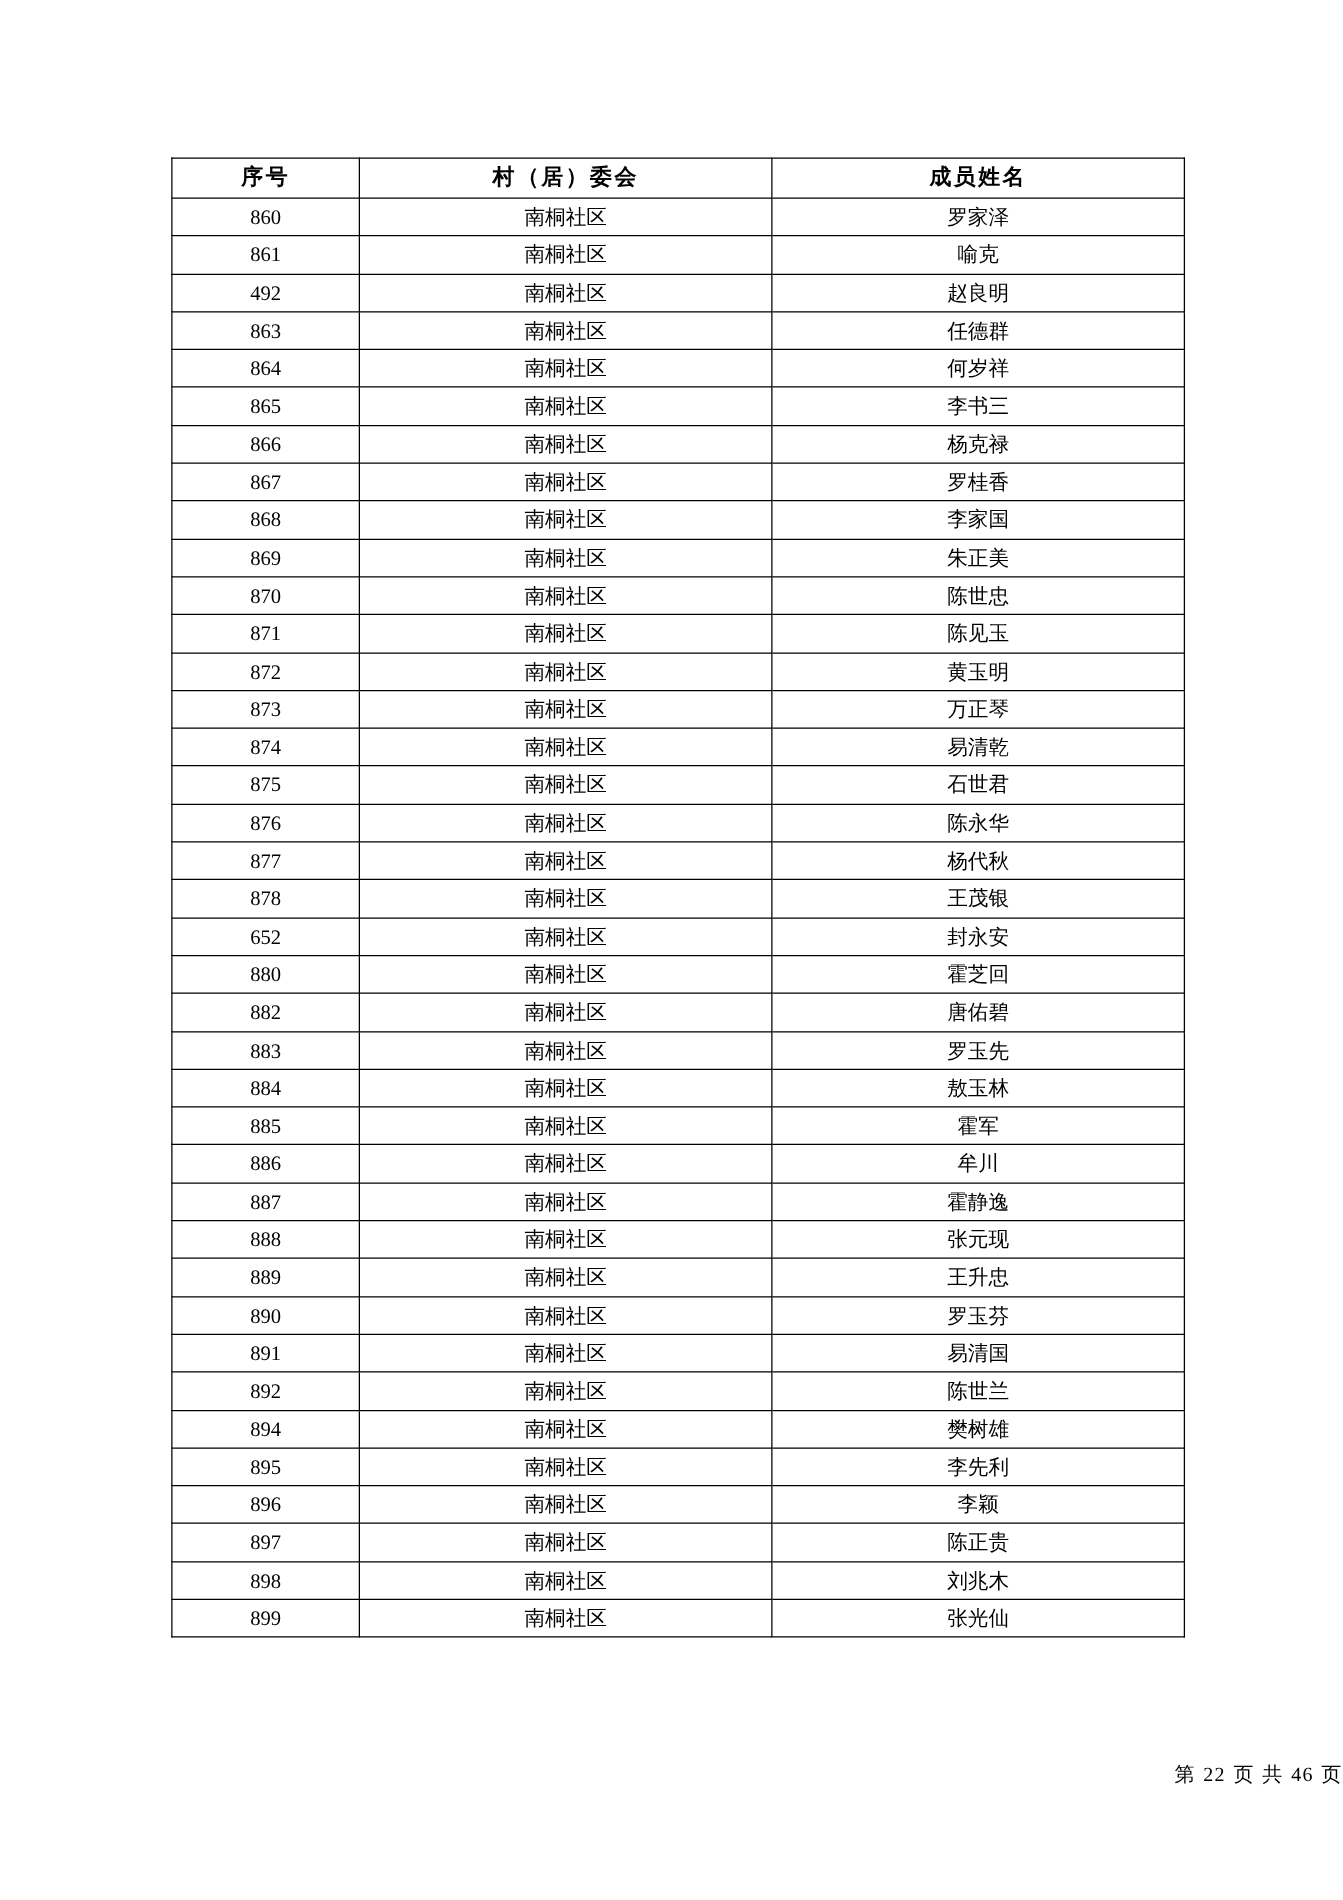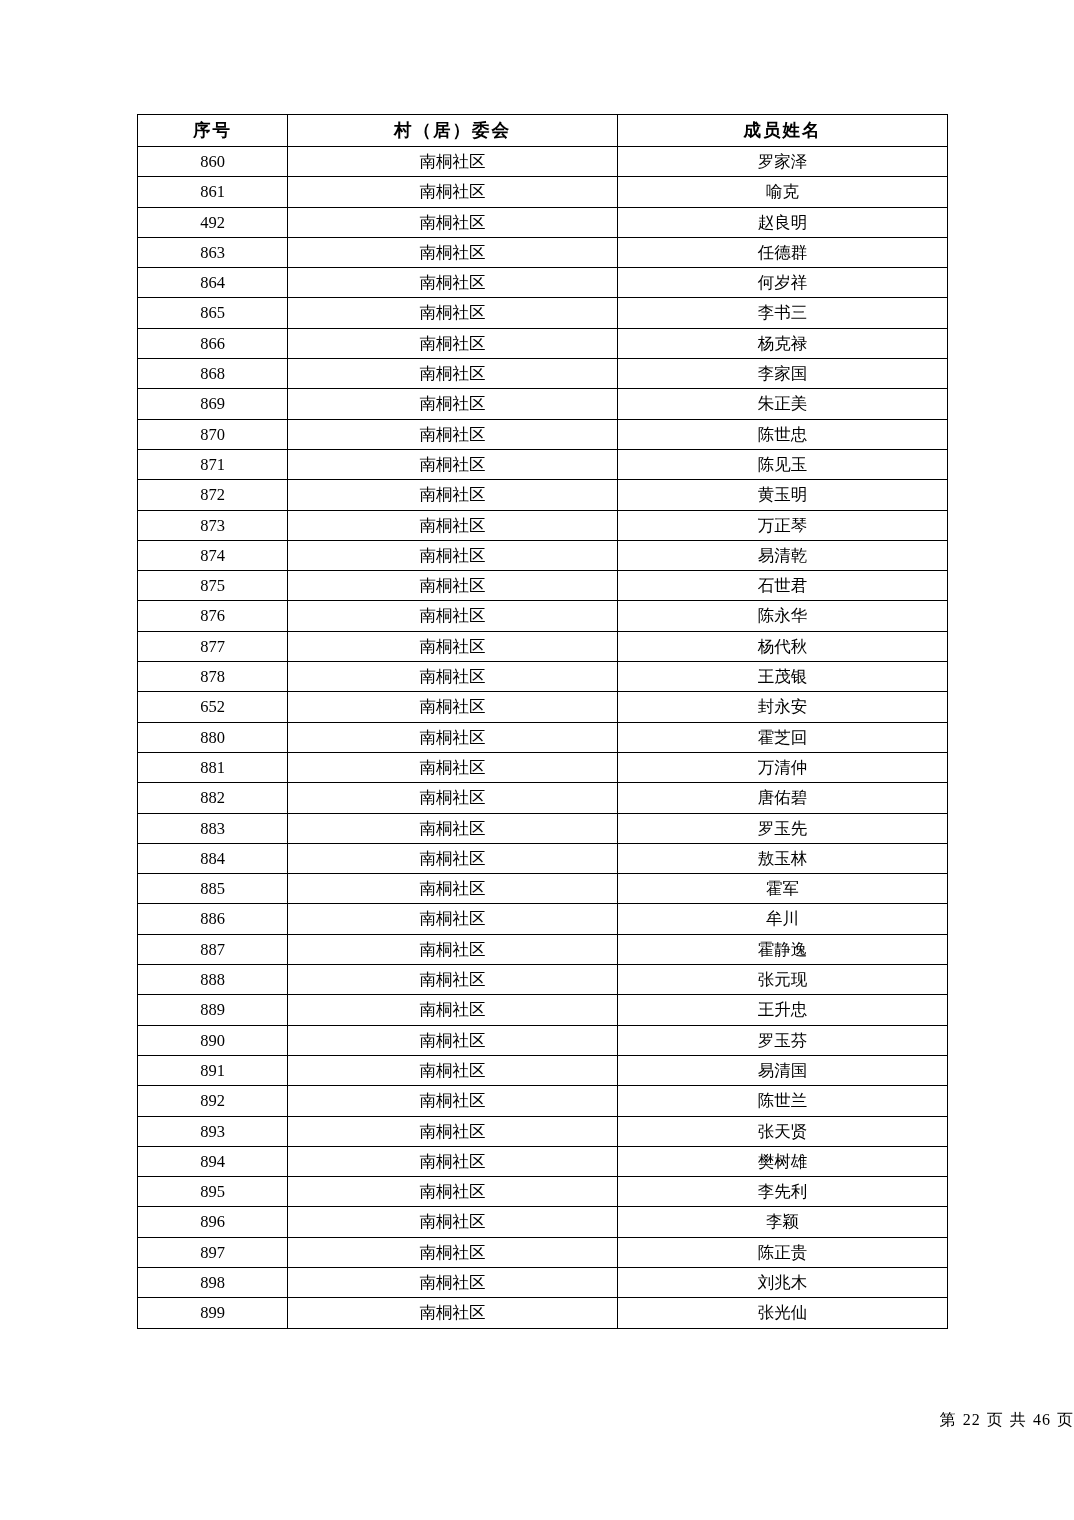--- a/index.html
+++ b/index.html
@@ -17,21 +17,21 @@
   .page {
     width: 1074px;
     height: 1520px;
     position: relative;
     box-sizing: border-box;
     padding: 0;
   }
   .table-wrap {
     position: absolute;
     left: 137px;
-    top: 114px;
+    top: 126px;
     width: 810px;
   }
   table.doc-table {
     border-collapse: collapse;
     width: 810px;
     table-layout: fixed;
   }
   table.doc-table td, table.doc-table th {
     border: 1px solid #000000;
     height: 29.3px;
@@ -118,20 +118,25 @@
             <td class="cell-seq">865</td>
             <td class="cell-cn">南桐社区</td>
             <td class="cell-cn">李书三</td>
           </tr>
           <tr>
             <td class="cell-seq">866</td>
             <td class="cell-cn">南桐社区</td>
             <td class="cell-cn">杨克禄</td>
           </tr>
           <tr>
+            <td class="cell-seq">867</td>
+            <td class="cell-cn">南桐社区</td>
+            <td class="cell-cn">罗桂香</td>
+          </tr>
+          <tr>
             <td class="cell-seq">868</td>
             <td class="cell-cn">南桐社区</td>
             <td class="cell-cn">李家国</td>
           </tr>
           <tr>
             <td class="cell-seq">869</td>
             <td class="cell-cn">南桐社区</td>
             <td class="cell-cn">朱正美</td>
           </tr>
           <tr>
@@ -183,25 +188,20 @@
             <td class="cell-seq">652</td>
             <td class="cell-cn">南桐社区</td>
             <td class="cell-cn">封永安</td>
           </tr>
           <tr>
             <td class="cell-seq">880</td>
             <td class="cell-cn">南桐社区</td>
             <td class="cell-cn">霍芝回</td>
           </tr>
           <tr>
-            <td class="cell-seq">881</td>
-            <td class="cell-cn">南桐社区</td>
-            <td class="cell-cn">万清仲</td>
-          </tr>
-          <tr>
             <td class="cell-seq">882</td>
             <td class="cell-cn">南桐社区</td>
             <td class="cell-cn">唐佑碧</td>
           </tr>
           <tr>
             <td class="cell-seq">883</td>
             <td class="cell-cn">南桐社区</td>
             <td class="cell-cn">罗玉先</td>
           </tr>
           <tr>
@@ -241,25 +241,20 @@
           </tr>
           <tr>
             <td class="cell-seq">891</td>
             <td class="cell-cn">南桐社区</td>
             <td class="cell-cn">易清国</td>
           </tr>
           <tr>
             <td class="cell-seq">892</td>
             <td class="cell-cn">南桐社区</td>
             <td class="cell-cn">陈世兰</td>
-          </tr>
-          <tr>
-            <td class="cell-seq">893</td>
-            <td class="cell-cn">南桐社区</td>
-            <td class="cell-cn">张天贤</td>
           </tr>
           <tr>
             <td class="cell-seq">894</td>
             <td class="cell-cn">南桐社区</td>
             <td class="cell-cn">樊树雄</td>
           </tr>
           <tr>
             <td class="cell-seq">895</td>
             <td class="cell-cn">南桐社区</td>
             <td class="cell-cn">李先利</td>

